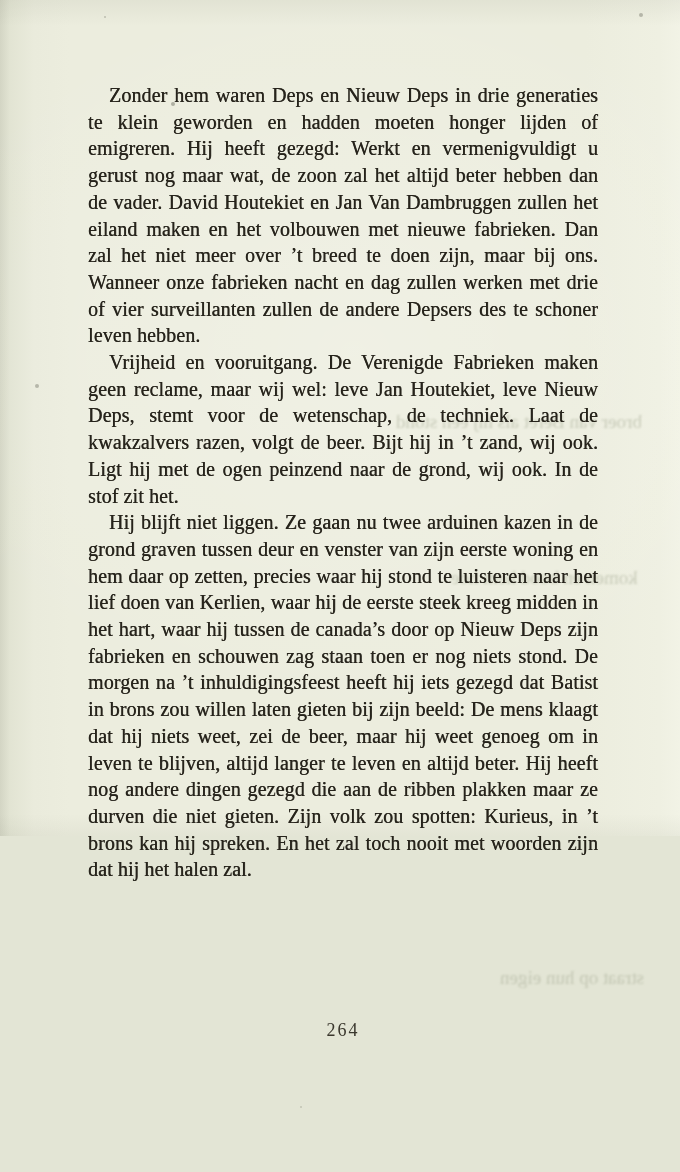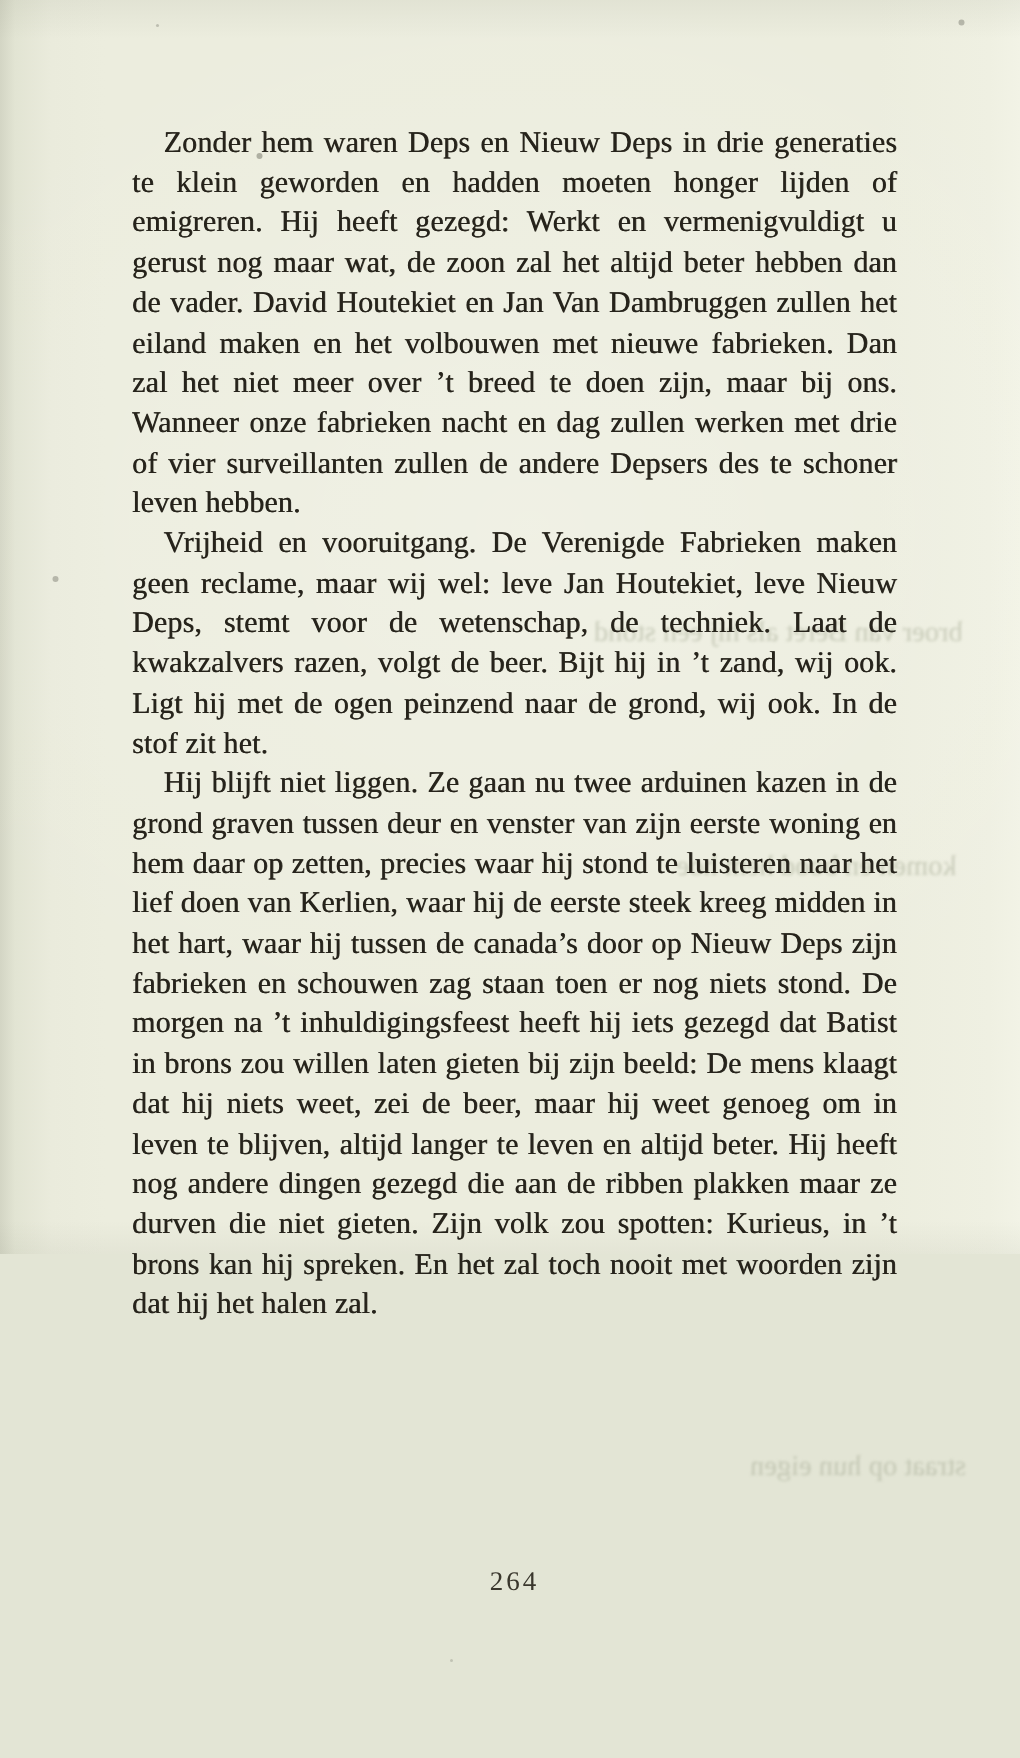--- a/index.html
+++ b/index.html
@@ -61,21 +61,20 @@
   .page-number {
     position: absolute;
     left: 88px;
     width: 510px;
     top: 1020px;
     text-align: center;
     font-family: "Liberation Serif", "DejaVu Serif", serif;
     font-size: 18px;
     color: #3a372d;
     letter-spacing: 2px;
-    margin-top: 24px;
   }
   
   .ghost {
     position: absolute;
     font-family: "Liberation Serif", "DejaVu Serif", serif;
     font-size: 19px;
     color: #a9ae98;
     opacity: 0.55;
     filter: blur(1.1px);
     transform: scaleX(-1);

